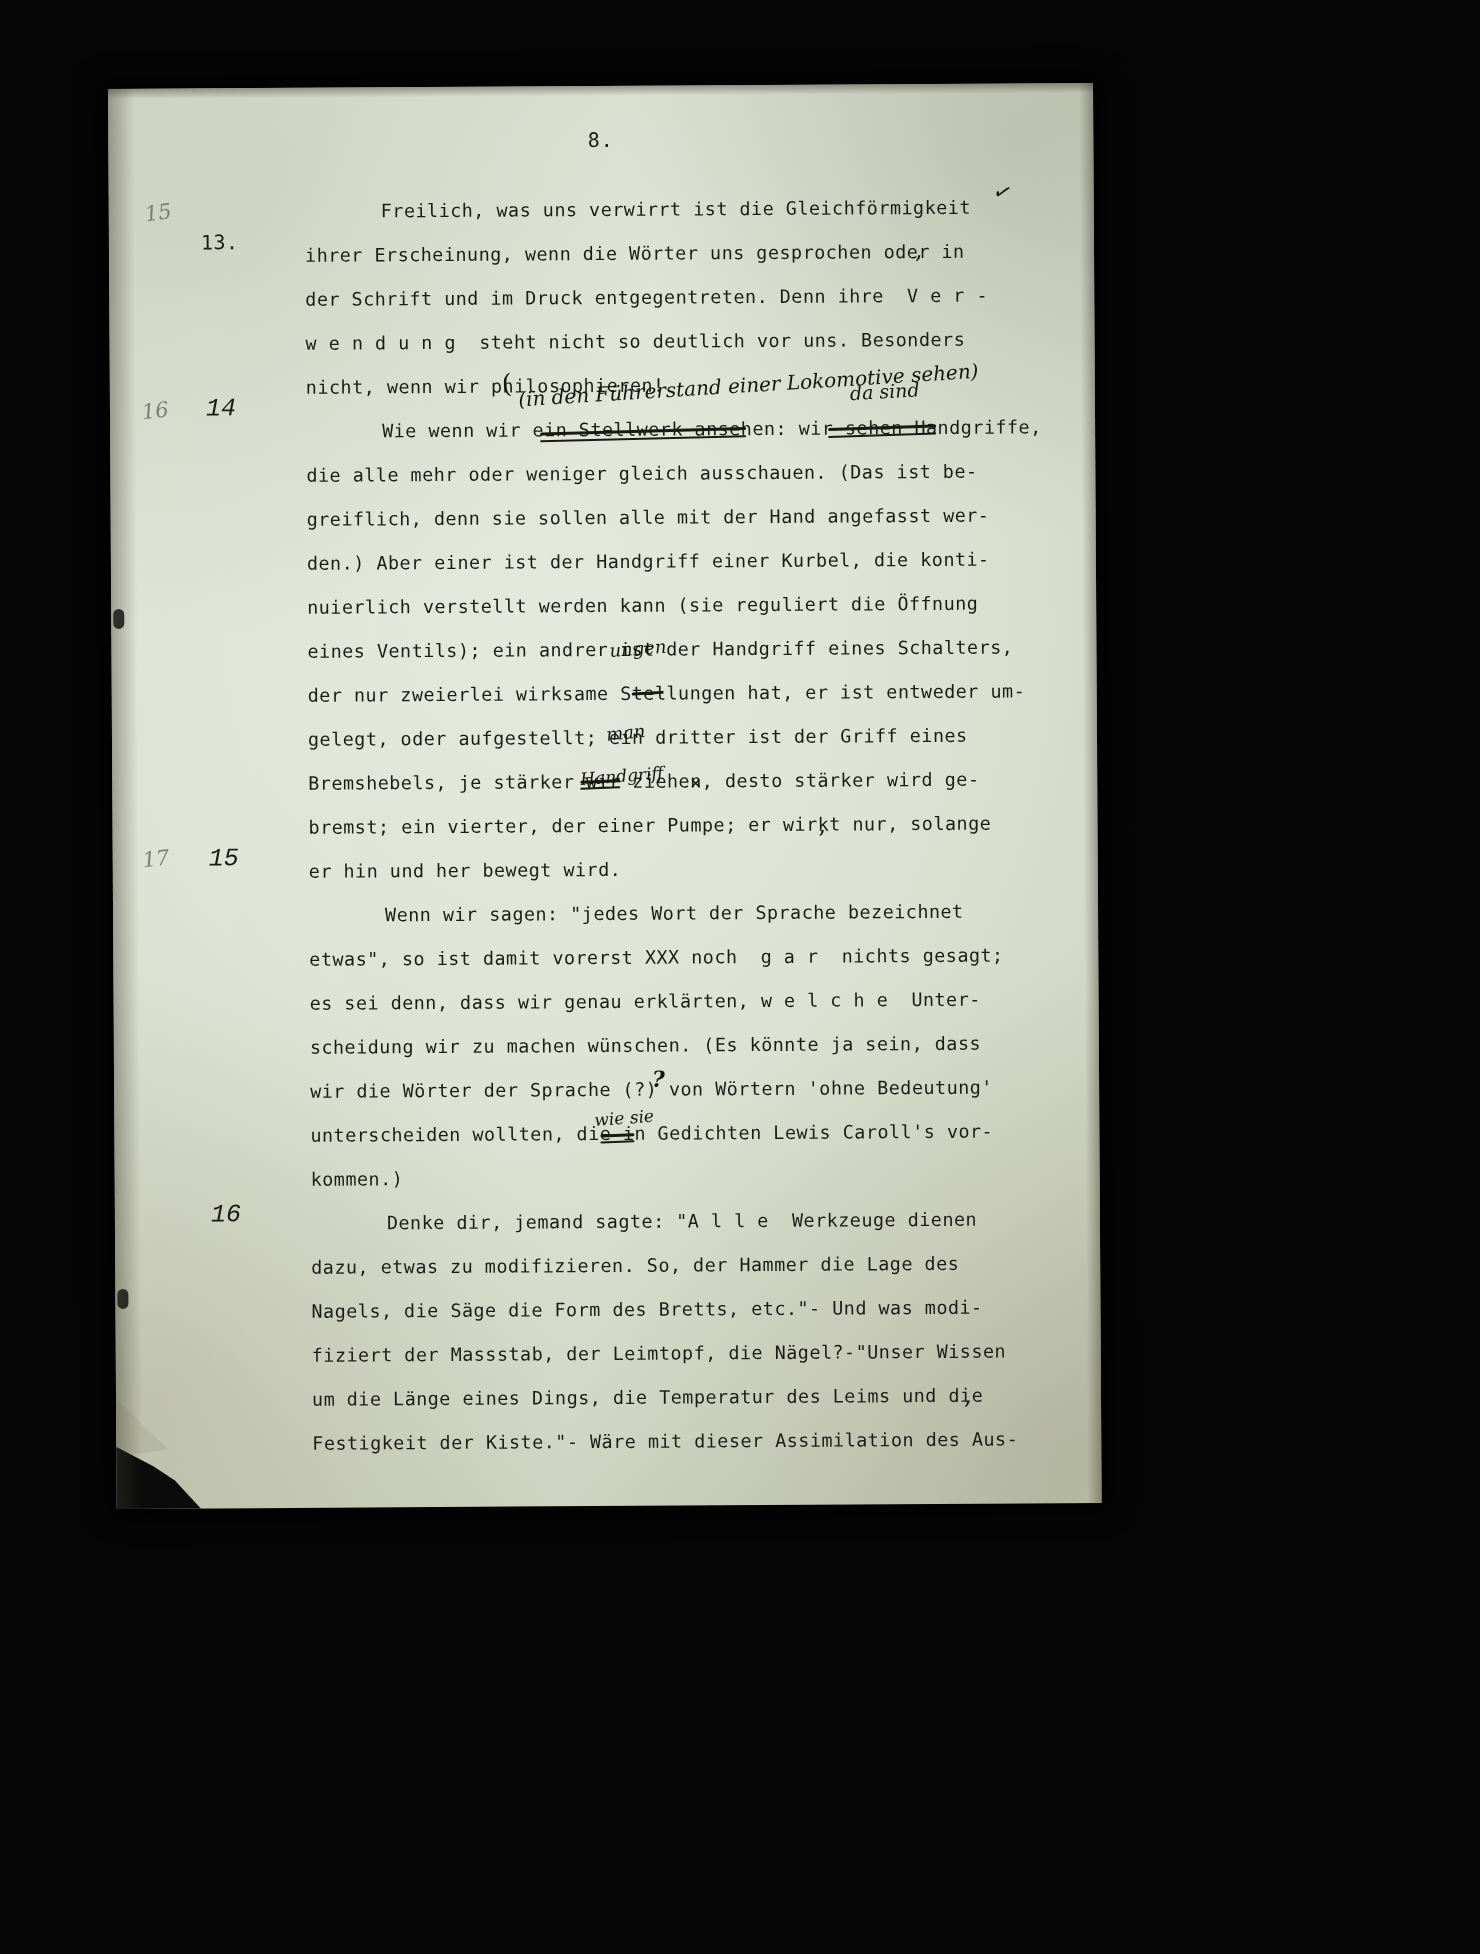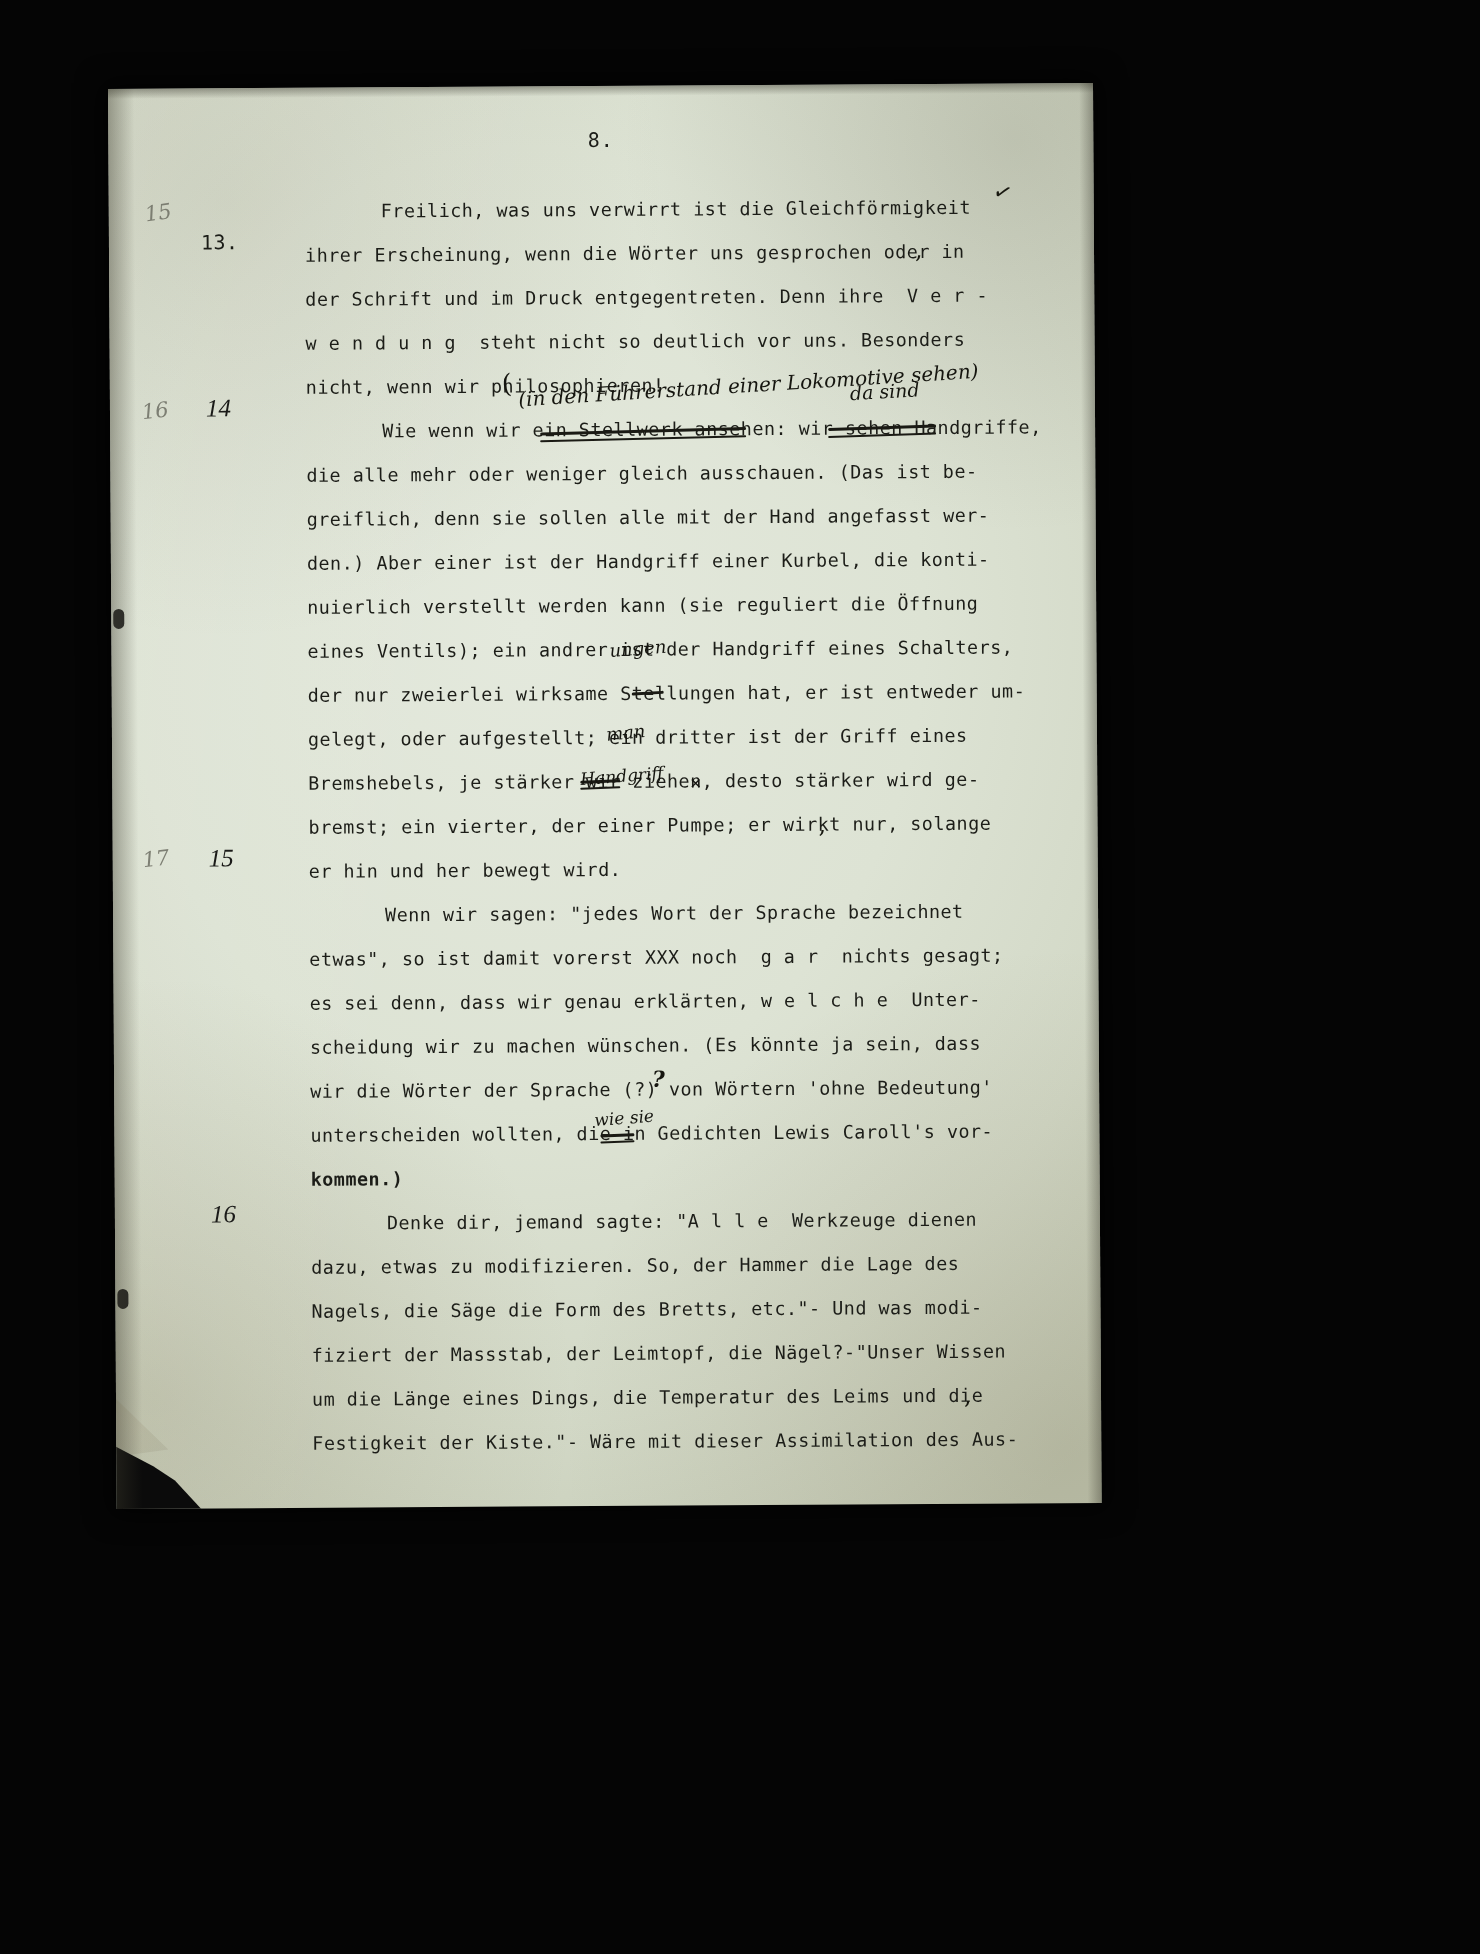--- a/index.html
+++ b/index.html
@@ -128,21 +128,21 @@
     left: 196px;
   }
 
   
   .sec-num {
     font-size: 20px;
     color: #1b1c17;
   }
   .hand-num {
     position: absolute;
-    font-family: Liberation Serif, serif;
+    font-family: Liberation Mono, monospace;
     font-style: italic;
     font-size: 25px;
     color: #1a1a18;
   }
   .pencil-num {
     position: absolute;
     font-family: "DejaVu Serif", serif;
     font-style: italic;
     font-size: 21px;
     color: #6d6e63;
@@ -265,21 +265,21 @@
     <div class="typed body-line" style="top:906px;">es sei denn, dass wir genau erklärten, w e l c h e  Unter-</div>
     <div class="typed body-line" style="top:950px;">scheidung wir zu machen wünschen. (Es könnte ja sein, dass</div>
     <div class="typed body-line" style="top:994px;">wir die Wörter der Sprache (?) von Wörtern 'ohne Bedeutung'</div>
     <div class="hand" style="left:538px; top:980px; font-size:22px; font-weight:bold;">?</div>
 
     <div class="typed body-line" style="top:1038px;">unterscheiden wollten, die in Gedichten Lewis Caroll's vor-</div>
     <div class="hand" style="left:480px; top:1022px; font-size:17px; transform:rotate(-4deg);">wie sie</div>
     <div class="strike" style="left:486px; top:1048px; width:34px; transform:rotate(-2deg);"></div>
     <div class="strike thin" style="left:486px; top:1055px; width:34px; transform:rotate(-2deg);"></div>
 
-    <div class="typed body-line" style="top:1082px;font-weight:bold;">kommen.)</div>
+    <div class="typed body-line" style="top:1082px;">kommen.)</div>
 
     <div class="hand-num" style="left:96px; top:1112px;">16</div>
 
     <div class="typed body-line" style="top:1126px; left:272px;">Denke dir, jemand sagte: "A l l e  Werkzeuge dienen</div>
     <div class="typed body-line" style="top:1170px;">dazu, etwas zu modifizieren. So, der Hammer die Lage des</div>
     <div class="typed body-line" style="top:1214px;">Nagels, die Säge die Form des Bretts, etc."- Und was modi-</div>
     <div class="typed body-line" style="top:1258px;">fiziert der Massstab, der Leimtopf, die Nägel?-"Unser Wissen</div>
     <div class="typed body-line" style="top:1302px;">um die Länge eines Dings, die Temperatur des Leims und die</div>
     <div class="comma-ins" style="left:848px; top:1298px;">,</div>
     <div class="typed body-line" style="top:1346px;">Festigkeit der Kiste."- Wäre mit dieser Assimilation des Aus-</div>

